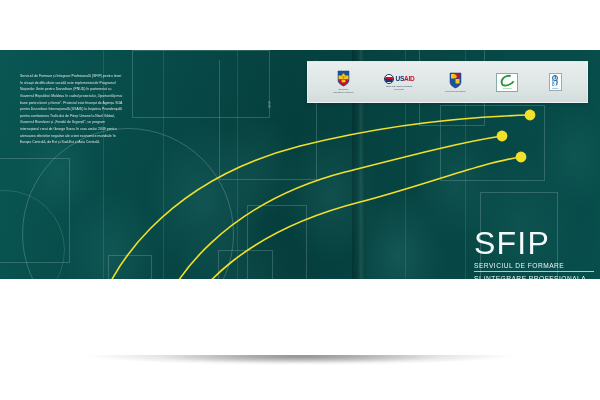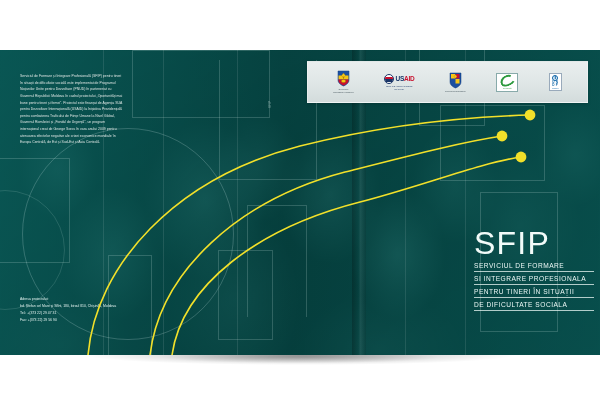--- a/index.html
+++ b/index.html
@@ -7,21 +7,21 @@
   body{
     background:#ffffff;
     font-family:"Liberation Sans", sans-serif;
     position:relative;
   }
 
   
   #brochure{
     position:absolute;
     left:0; top:50px;
-    width:600px; height:305px;
+    width:600px; height:229px;
     overflow:hidden;
     background:#0d6b68;
   }
 
   
   .photo-layer{
     position:absolute; inset:0;
     background:
       radial-gradient(ellipse 70px 95px at 112px 205px, rgba(150,190,185,.50), rgba(150,190,185,0) 70%),
       radial-gradient(ellipse 55px 70px at 58px 120px, rgba(170,205,200,.38), rgba(0,0,0,0) 70%),

